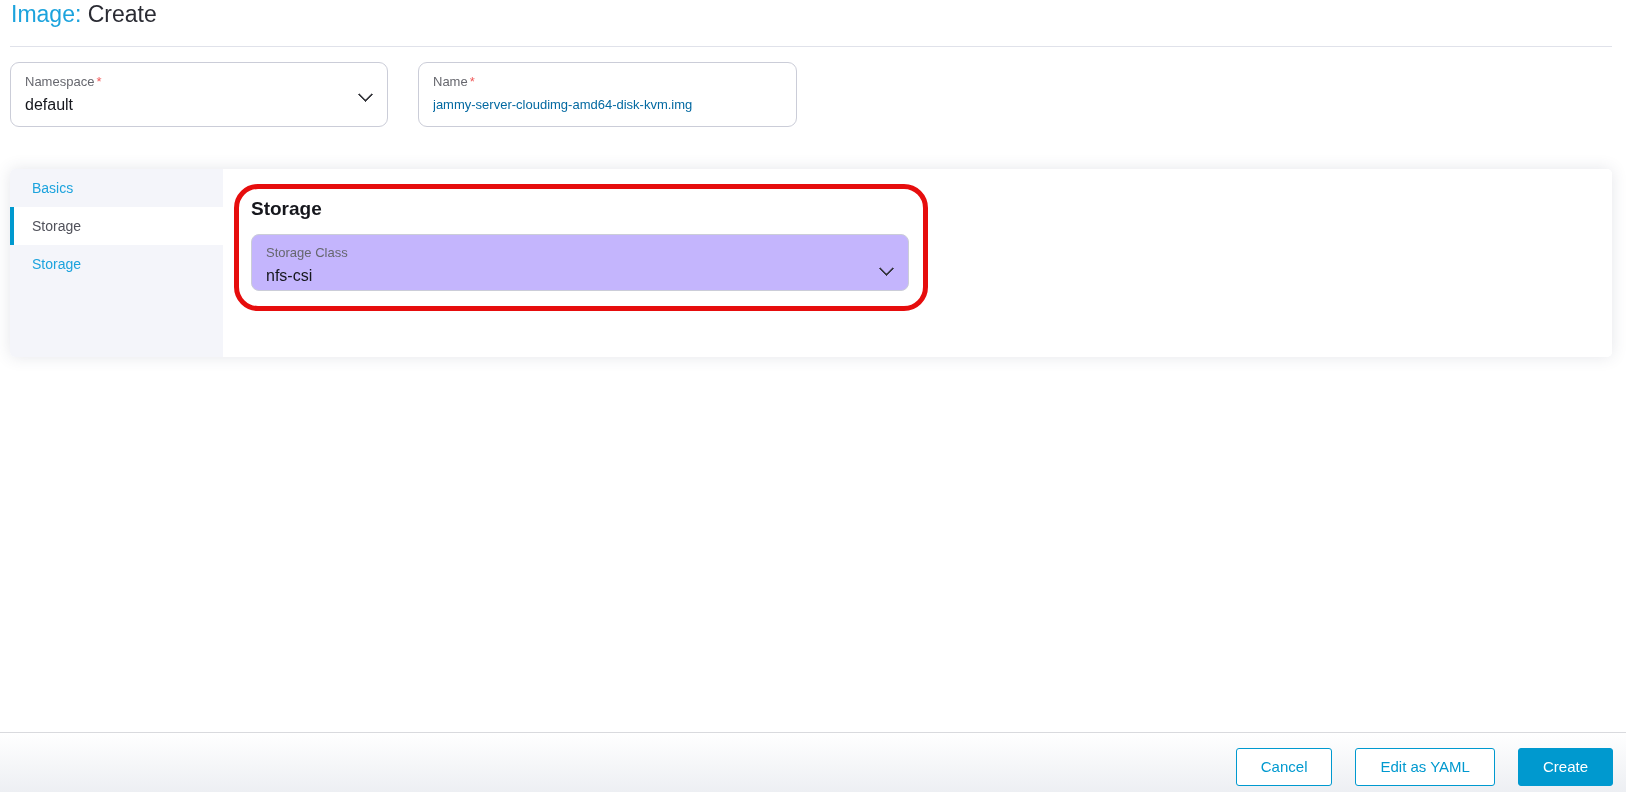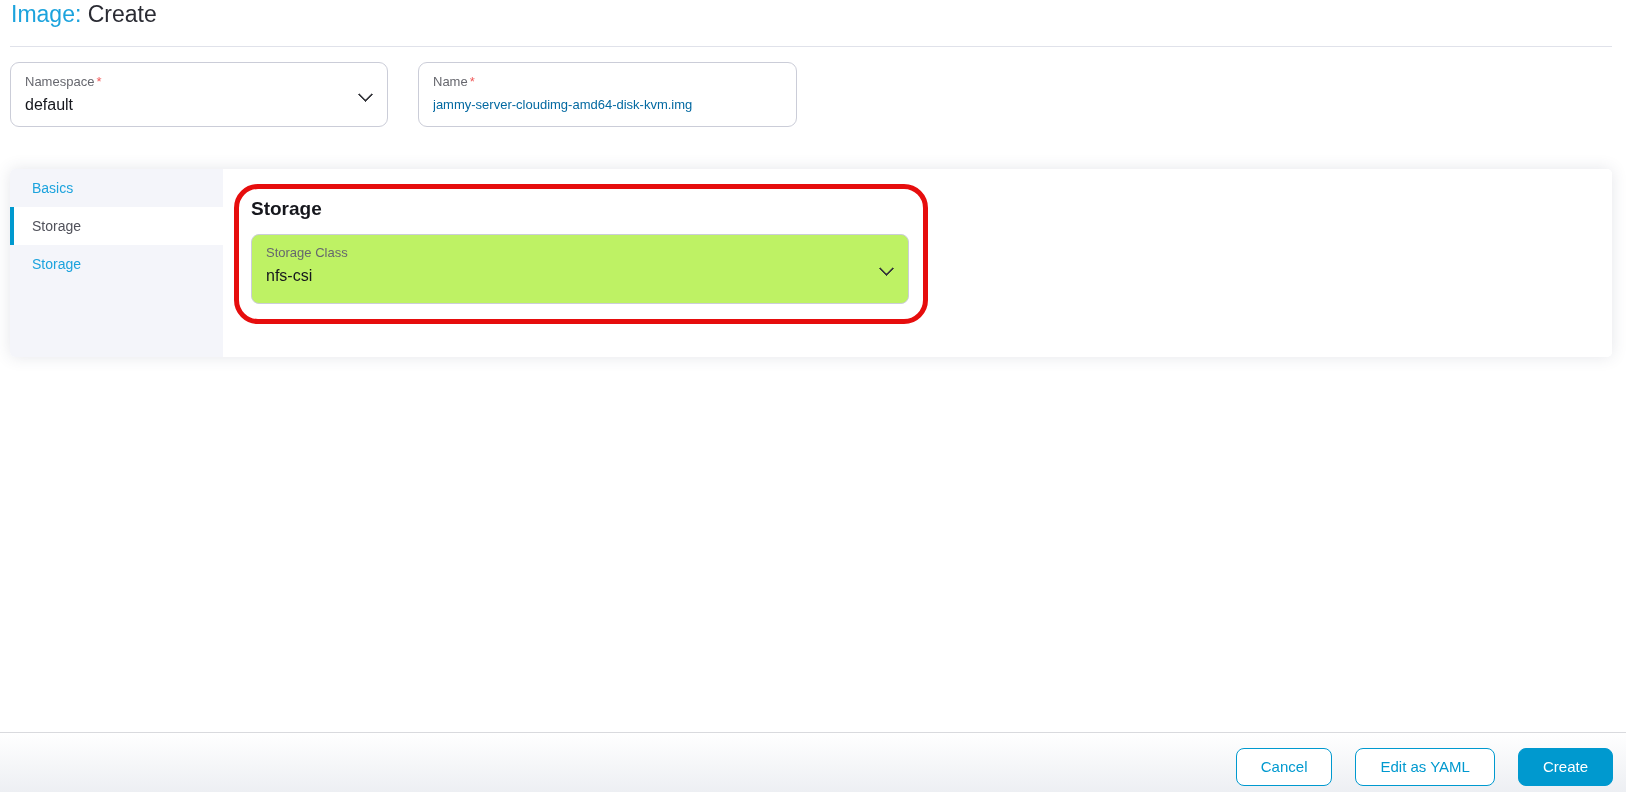--- a/index.html
+++ b/index.html
@@ -94,44 +94,44 @@
   .highlight-ring {
     width: 694px;
     border: 5px solid #e60d0d;
     border-radius: 24px;
     padding: 8px 12px 15px 12px;
   }
   .section-heading { font-size: 19px; font-weight: 600; color: #16171d; line-height: 24px; }
   .storage-class-box {
     position: relative;
     margin-top: 13px;
-    width: 658px; height: 70px;
+    width: 658px; height: 57px;
     border: 1px solid #cbcdd8;
     border-radius: 8px;
     padding: 10px 14px 0 14px;
-    background: #bef264;
+    background: #c4b5fd;
     cursor: pointer;
   }
   .storage-class-box .chevron { top: 28px; }
 
   
   .footer {
     position: absolute; left: 0; right: 0; bottom: 0;
     height: 60px;
     border-top: 1px solid #d9dade;
     background: linear-gradient(#ffffff, #edeff3);
   }
   .footer-actions {
     display: flex; justify-content: flex-end; align-items: center;
     gap: 23px;
     padding: 15px 13px 0 0;
   }
   .btn {
     height: 38px;
-    border-radius: 8px;
+    border-radius: 3px;
     font-family: inherit;
     font-size: 15px;
     line-height: 36px;
     cursor: pointer;
     text-align: center;
   }
   .btn-outline {
     background: #fff;
     border: 1px solid #0099cf;
     color: #0099cf;

